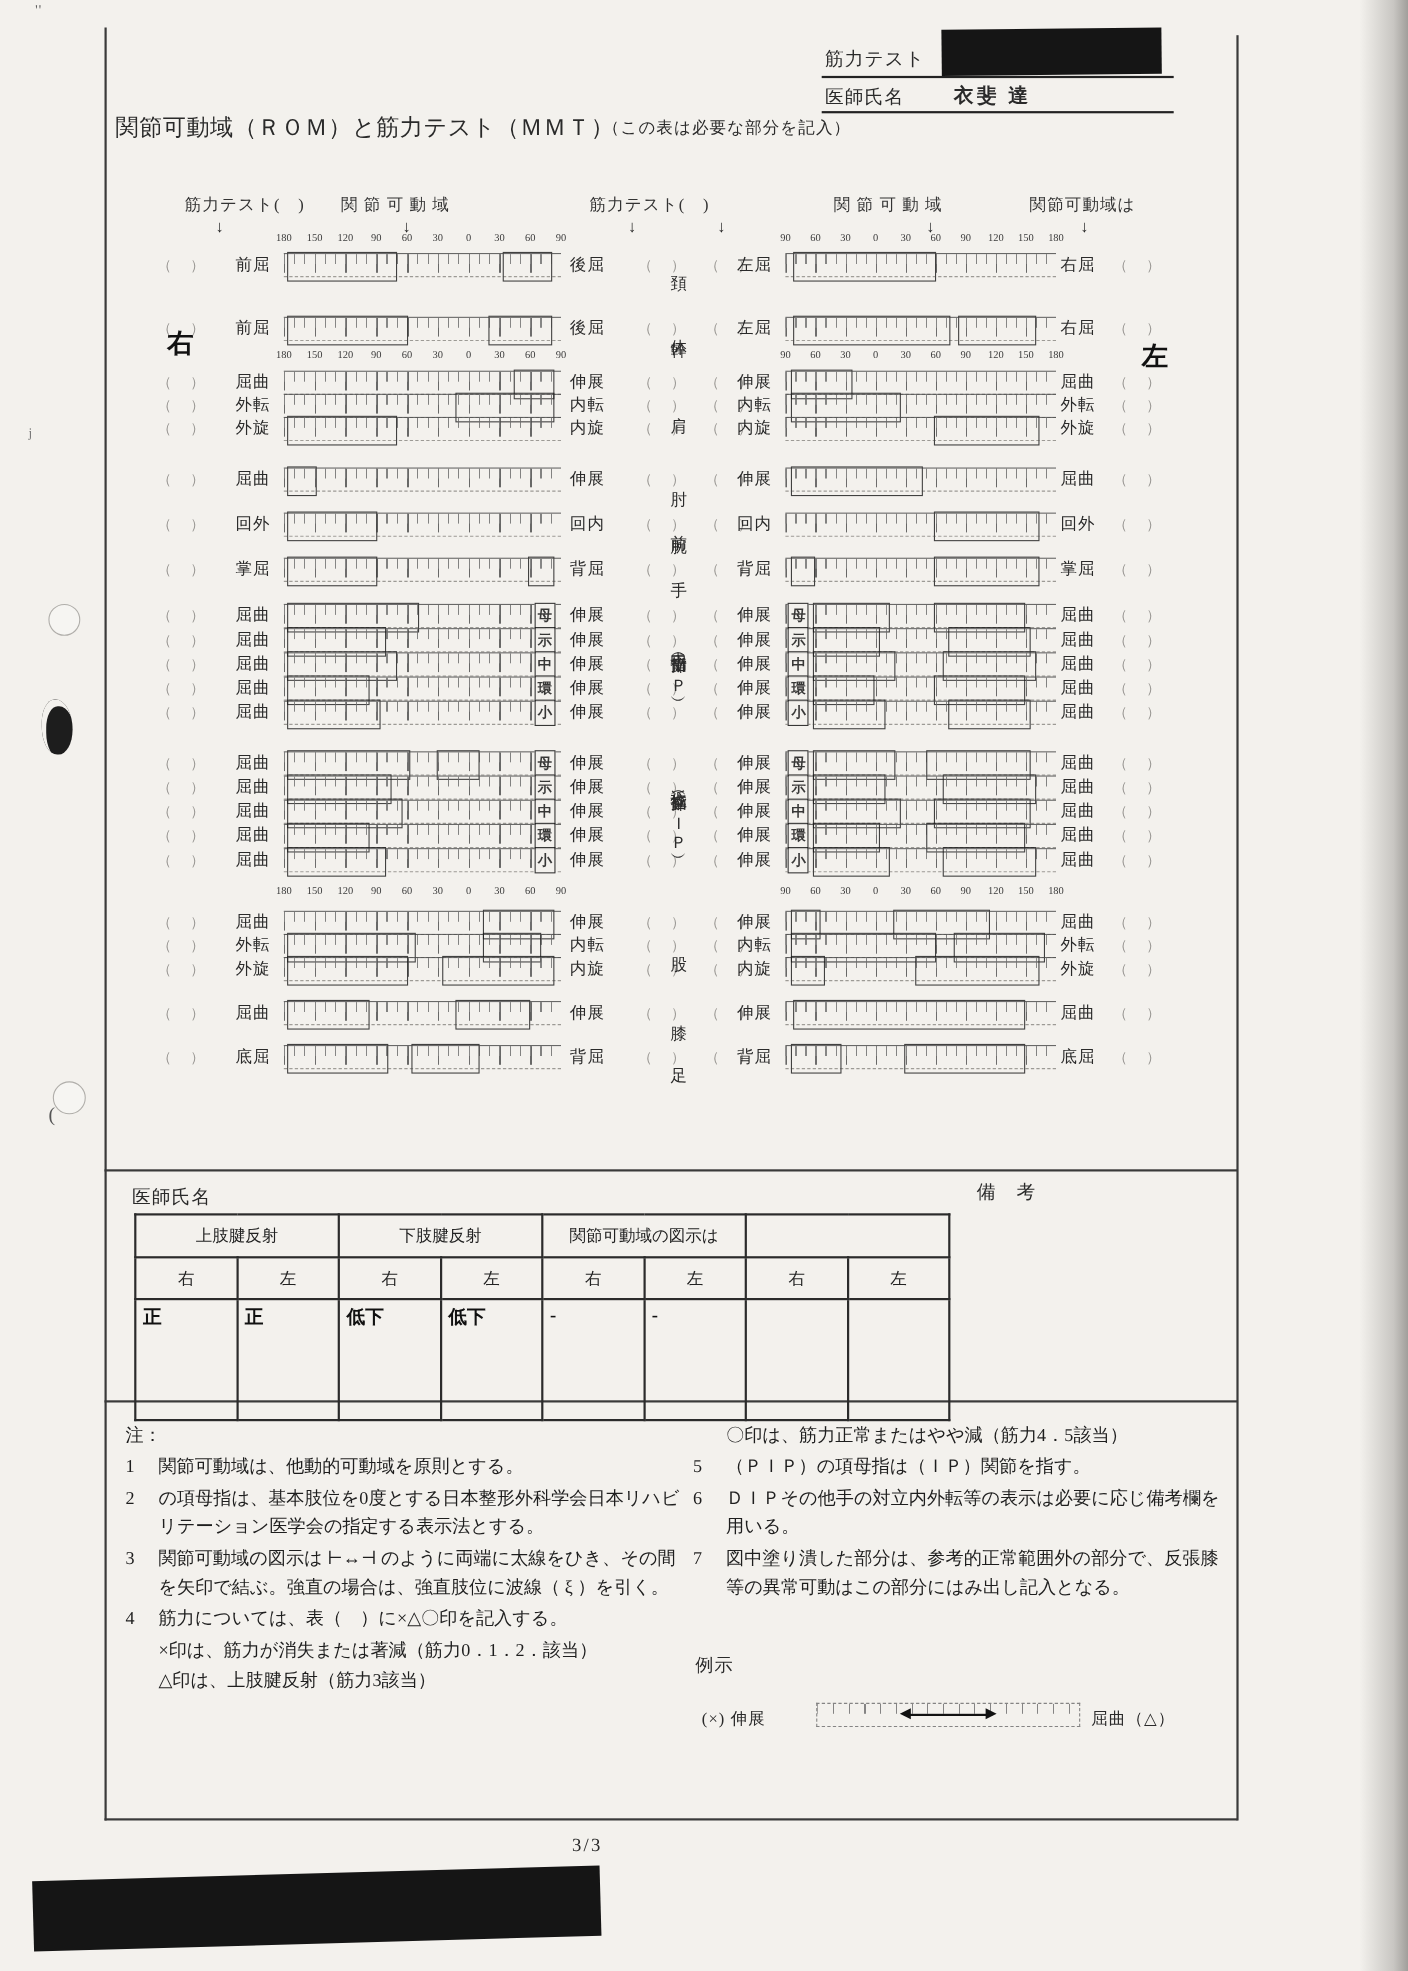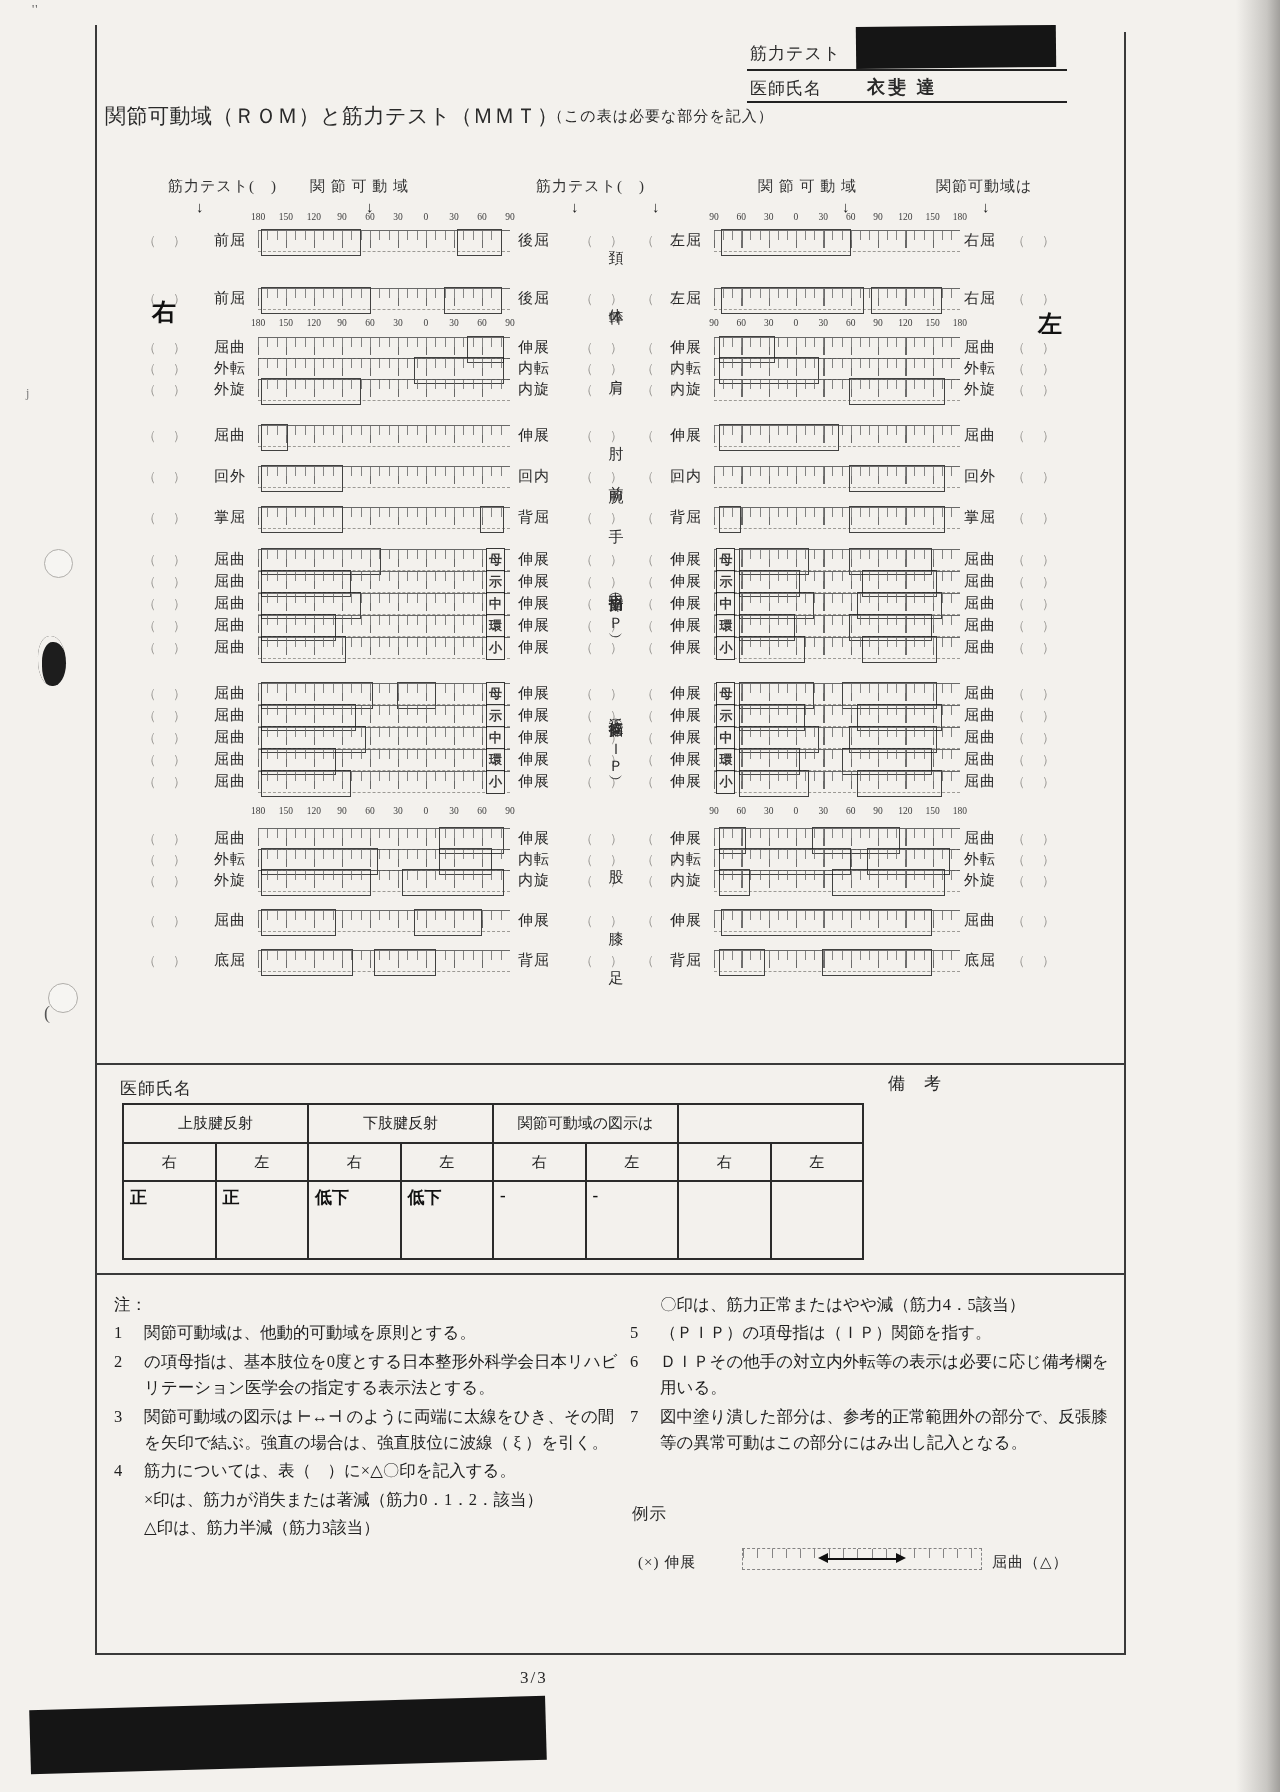--- a/index.html
+++ b/index.html
@@ -529,21 +529,21 @@
         <div class="rom" style="left: 2%; width: 18%;"></div>
         <div class="rom" style="left: 44%; width: 44%;"></div>
       </div>
       <div class="lbl" style="left: 964px; top: 951px;">底屈</div>
       <div class="mmt" style="left: 1012px; top: 952px;">（　）</div>
       <div class="joint" style="left: 606px; top: 960px;">足</div>
     </div>
 
   <span class="lbl" style="left:120px;top:1077px;font-size:17px;">医師氏名</span>
   <span class="lbl" style="left:888px;top:1072px;font-size:17px;">備　考</span>
-  <table id="reflex-table" style="left:122px;top:1103px;width:742px;height:157px;">
+  <table id="reflex-table" style="left:122px;top:1103px;width:742px;height:189px;">
       <tbody>
         <tr>
           <td colspan="2" style="height: 37px;">上肢腱反射</td>
           <td colspan="2" style="height: 37px;">下肢腱反射</td>
           <td colspan="2" style="height: 37px;">関節可動域の図示は</td>
           <td colspan="2" style="height: 37px;"></td>
         </tr>
         <tr>
           <td style="height: 36px;">右</td>
           <td style="height: 36px;">左</td>
@@ -587,21 +587,21 @@
       <div class="note-item">
         <span class="num">4</span>
         <span class="txt">筋力については、表（　）に×△〇印を記入する。</span>
       </div>
       <div class="note-item">
         <span class="num"></span>
         <span class="txt">×印は、筋力が消失または著減（筋力0．1．2．該当）</span>
       </div>
       <div class="note-item">
         <span class="num"></span>
-        <span class="txt">△印は、筋力半減（筋力3該当）</span>
+        <span class="txt">△印は、上肢腱反射（筋力3該当）</span>
       </div>
     </div>
   <div class="note-col" id="notes-right" style="left:630px;top:1292px;width:482px;">
       <div class="note-item">
         <span class="num"></span>
         <span class="txt">〇印は、筋力正常またはやや減（筋力4．5該当）</span>
       </div>
       <div class="note-item">
         <span class="num">5</span>
         <span class="txt">（ＰＩＰ）の項母指は（ＩＰ）関節を指す。</span>

